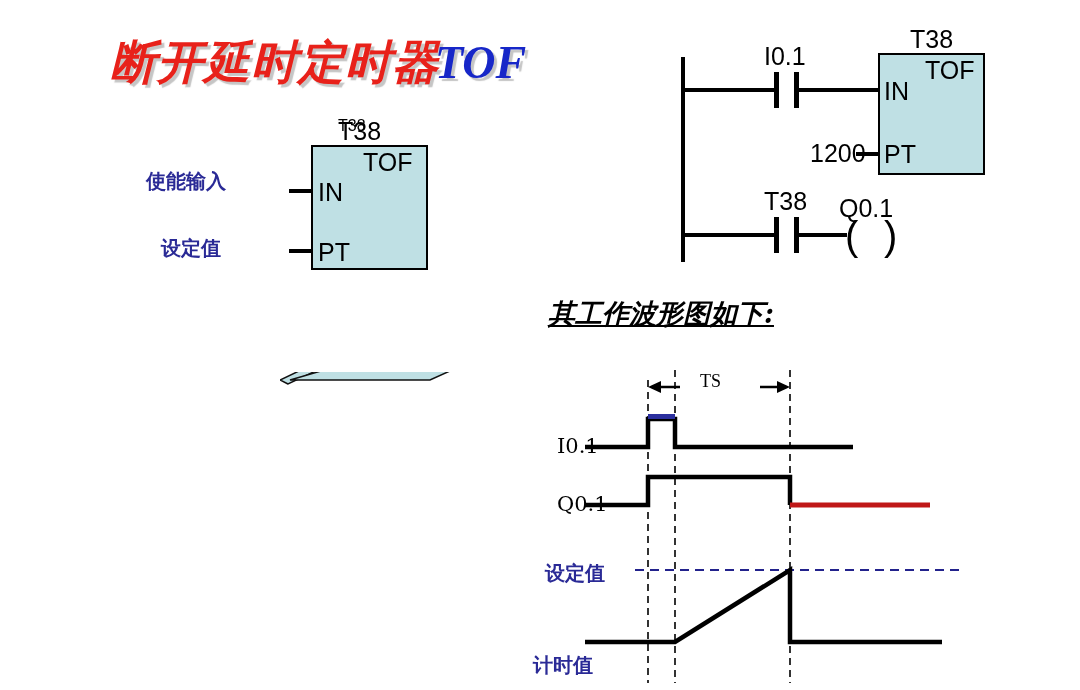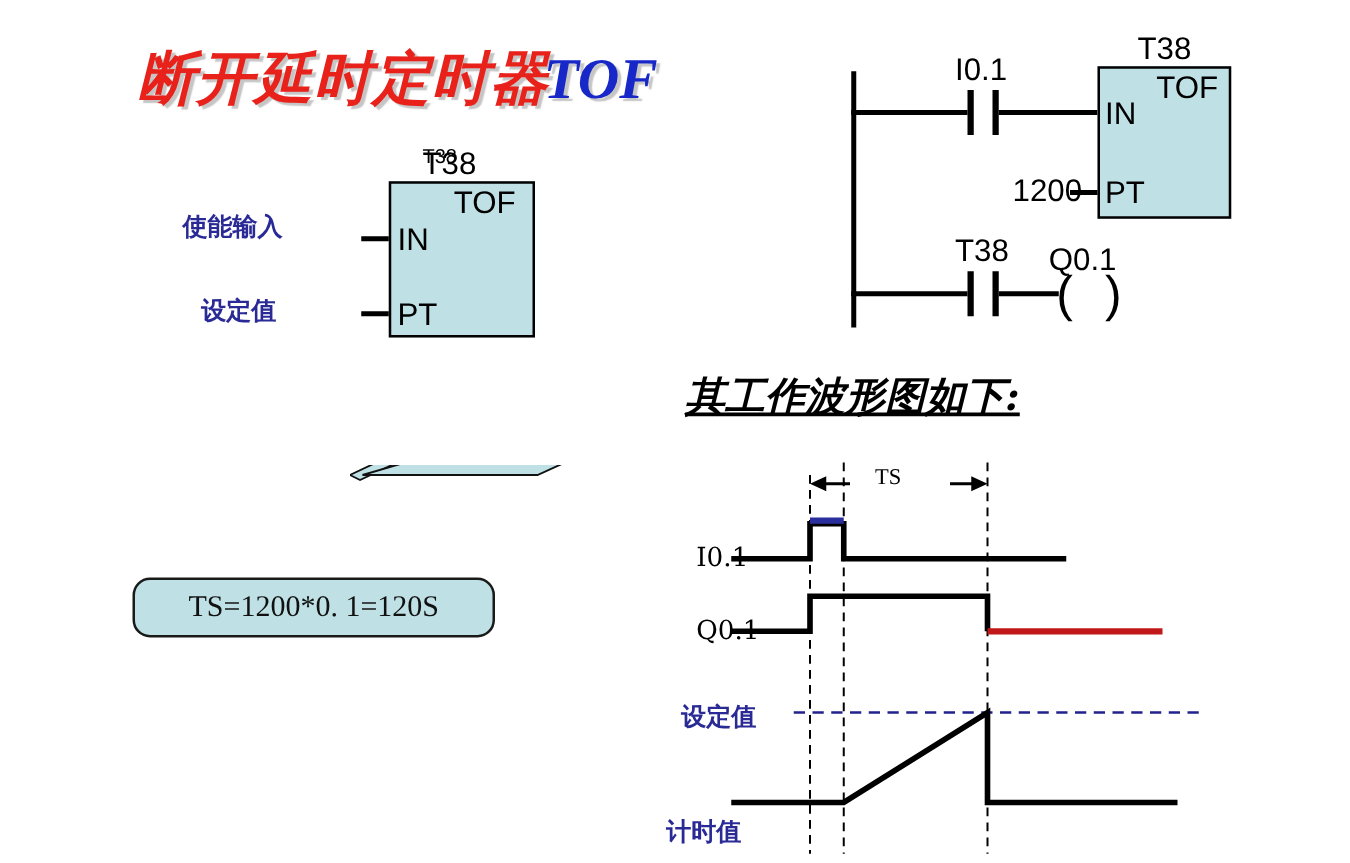--- a/index.html
+++ b/index.html
@@ -88,21 +88,21 @@
     font-size: 40px;
     color: #000;
     line-height: 1;
     font-family: "Liberation Sans", sans-serif;
   }
 
   
   #wave-heading {
     left: 548px; top: 296px;
     font-family: "DejaVu Serif", serif;
-    font-size: 32px;
+    font-size: 27px;
     font-style: italic;
     font-weight: bold;
     color: #000;
     text-decoration: underline;
     white-space: nowrap;
   }
 
   
   #callout {
     left: 106px; top: 462px;
@@ -189,23 +189,20 @@
   <div class="abs coil-paren" style="left:845px; top:216px;">(</div>
   <div class="abs coil-paren" style="left:884px; top:216px;">)</div>
 
   <div class="abs" id="wave-heading">其工作波形图如下:</div>
 
   <svg class="abs" style="left:280px; top:372px;" width="440" height="110">
     <polygon points="168,122 160,118 405,2 410,8" transform="translate(-160,-110)" fill="#bfe0e4" stroke="#111" stroke-width="1.5"></polygon>
     <polygon points="20,118 160,118 412,4" transform="translate(-10,-110)" fill="#bfe0e4" stroke="#111" stroke-width="1.5"></polygon>
   </svg>
 
-  <div class="abs" id="callout">
-    <span id="callout-text">TS=1200*0. 1=120S</span>
-  </div>
 
   <svg class="abs" style="left:540px; top:365px;" width="420" height="320">
 
     <line x1="108" y1="15" x2="108" y2="318" stroke="#000" stroke-width="1.6" stroke-dasharray="7,5"></line>
     <line x1="135" y1="5" x2="135" y2="318" stroke="#000" stroke-width="1.6" stroke-dasharray="7,5"></line>
     <line x1="250" y1="5" x2="250" y2="318" stroke="#000" stroke-width="1.6" stroke-dasharray="7,5"></line>
 
     <line x1="112" y1="22" x2="246" y2="22" stroke="#000" stroke-width="2.5"></line>
     <polygon points="108,22 121,16 121,28" fill="#000"></polygon>
     <polygon points="250,22 237,16 237,28" fill="#000"></polygon>

